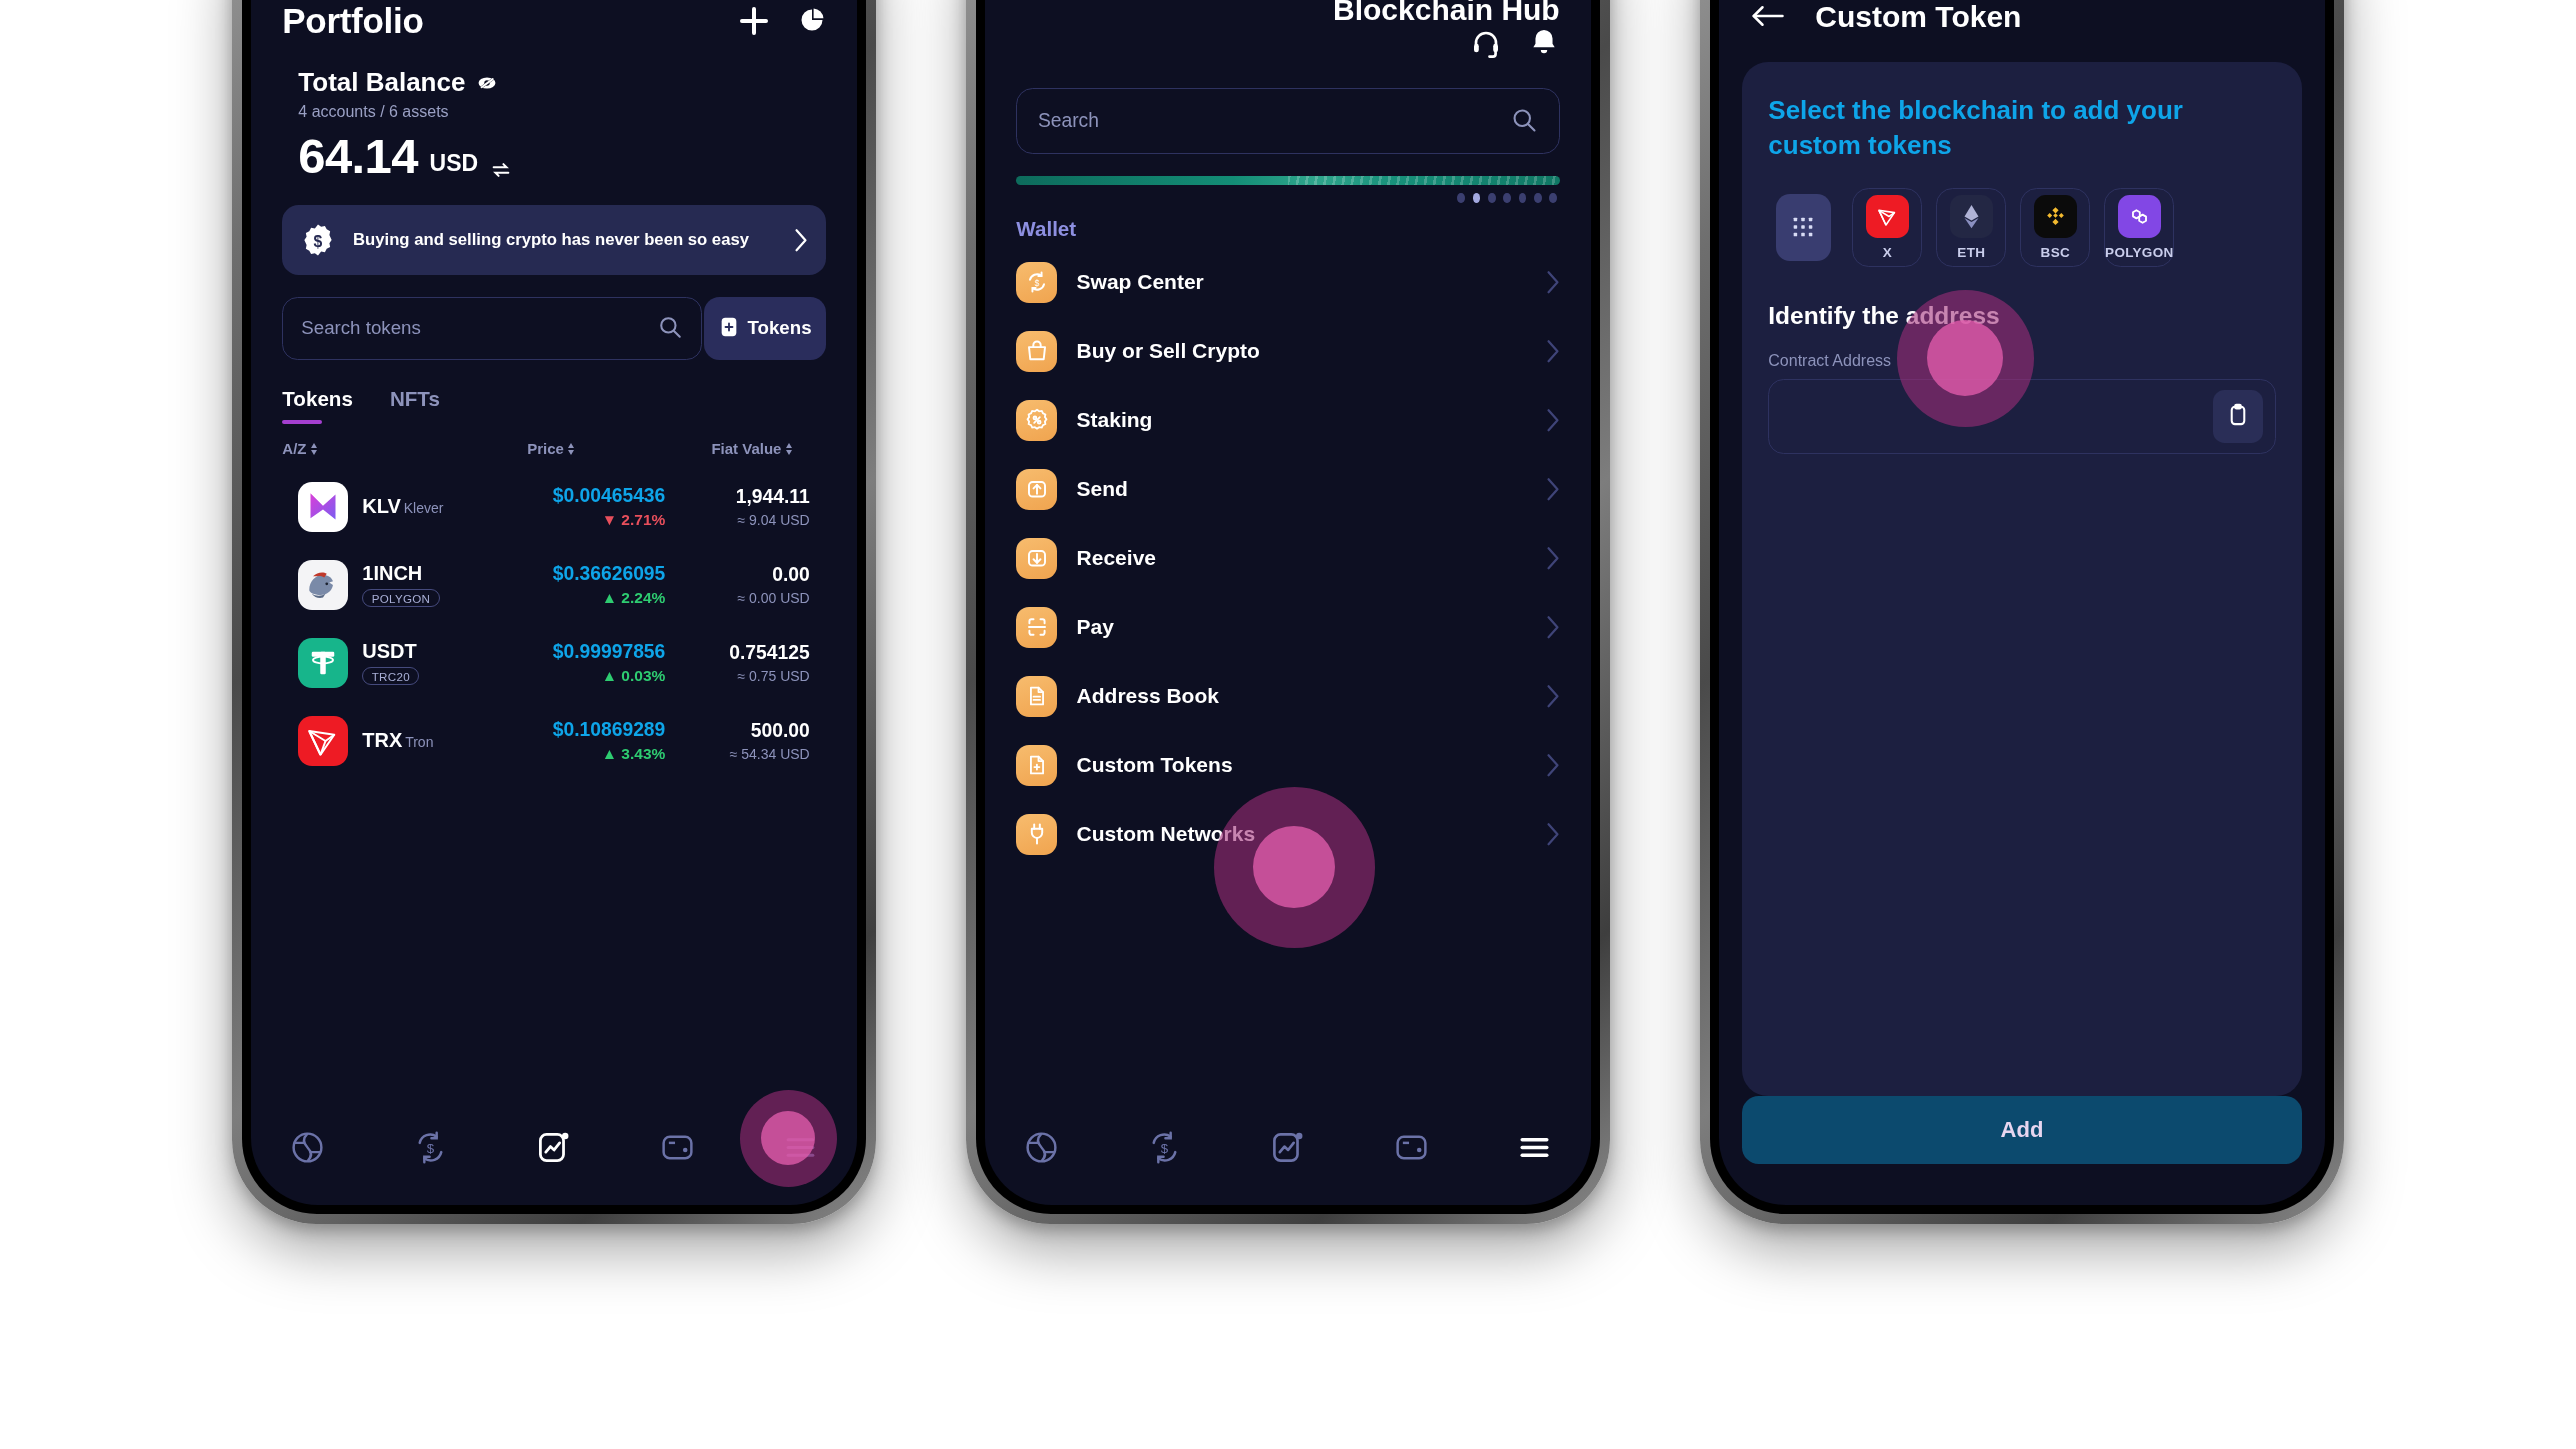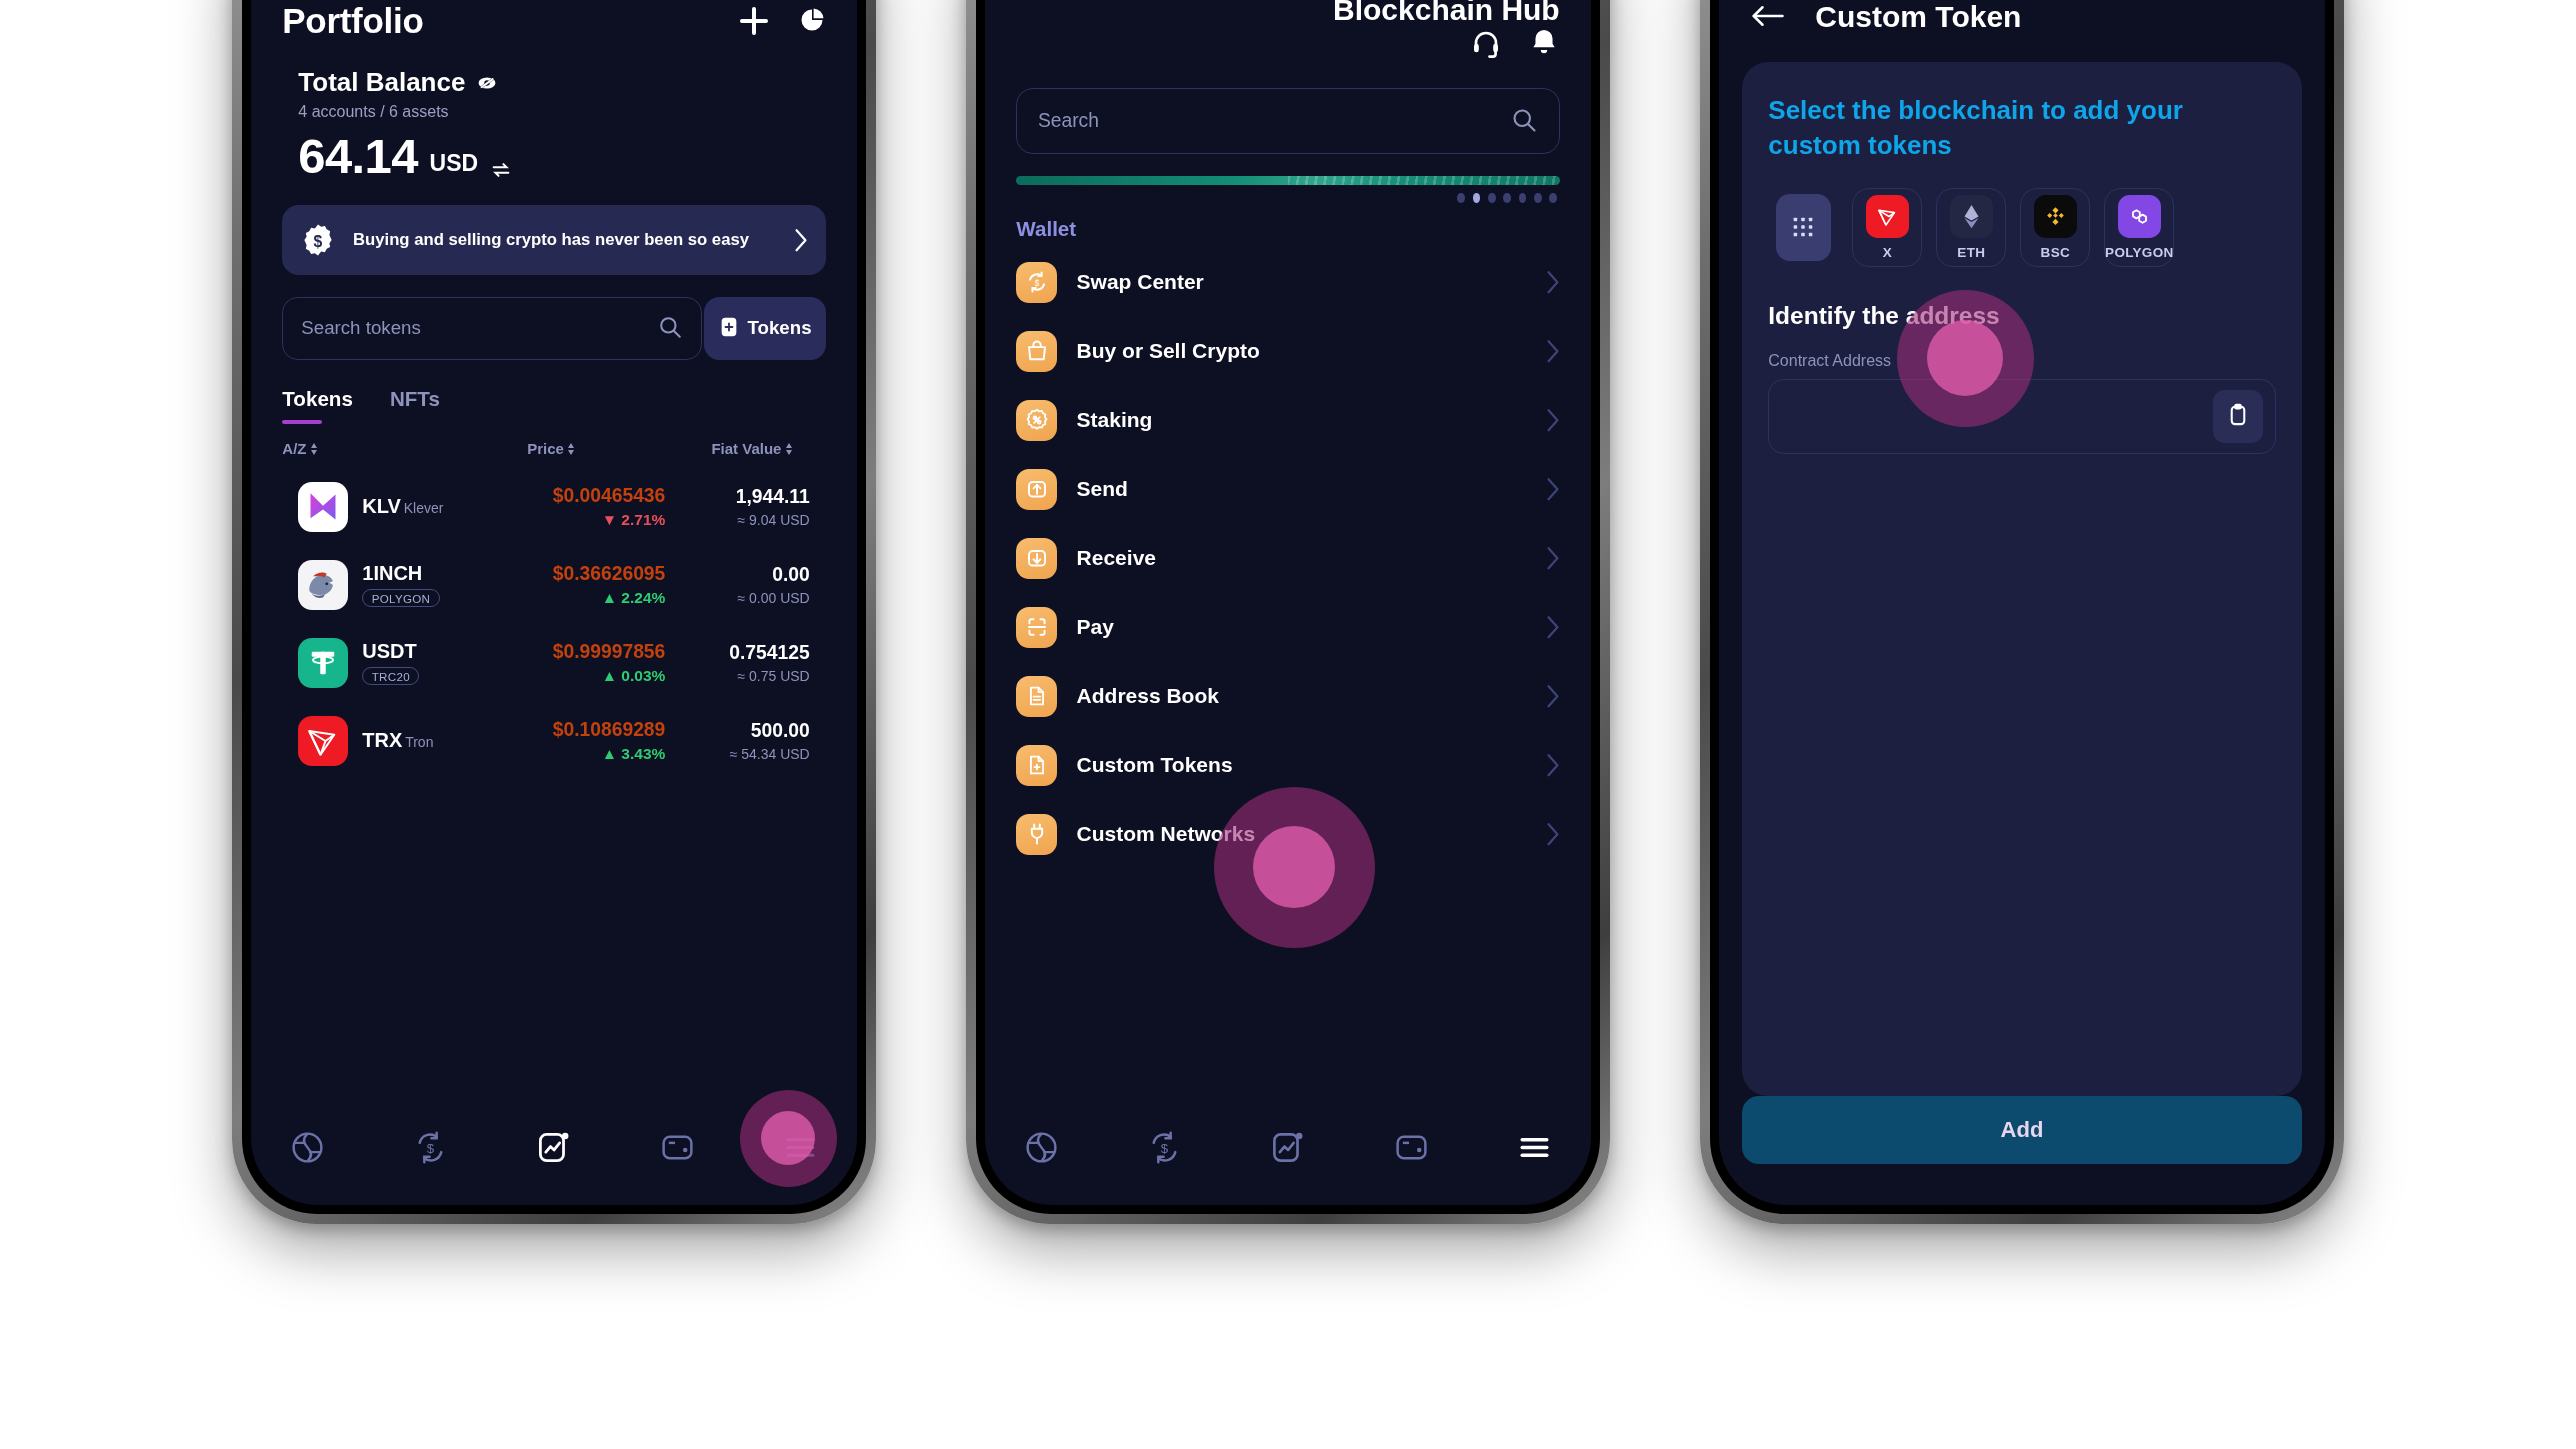--- a/index.html
+++ b/index.html
@@ -179,21 +179,21 @@
   }
   .tok-id { margin-left: 14px; width: 97px; }
   .tok-sym { font-size: 20px; font-weight: 700; color: #fff; line-height: 1.15; }
   .tok-name { font-size: 14px; color: #8d93bb; margin-top: 1.9px; }
   .tok-chip {
     display: inline-block; margin-top: 3.9px;
     border: 1px solid #454a7d; border-radius: 13px;
     padding: 1.9px 8.4px; font-size: 11.6px; color: #a9afd6; letter-spacing: 0.3px;
   }
   .tok-mid { flex: 1 1 auto; text-align: right; padding-right: 6.4px; }
-  .tok-price { font-size: 19.3px; font-weight: 700; color: #c2410c; }
+  .tok-price { font-size: 19.3px; font-weight: 700; color: #0ea5e9; }
   .tok-chg { font-size: 15.5px; font-weight: 700; margin-top: 3.9px; }
   .tok-chg.up { color: #2ecc71; }
   .tok-chg.down { color: #e84f5c; }
   .tok-right { width: 138px; text-align: right; }
   .tok-amt { font-size: 19.3px; font-weight: 700; color: #fff; }
   .tok-fiat { font-size: 14px; color: #8d93bb; margin-top: 3.9px; }
 
   
   .bnav {
     height: 97px; flex: 0 0 auto;

